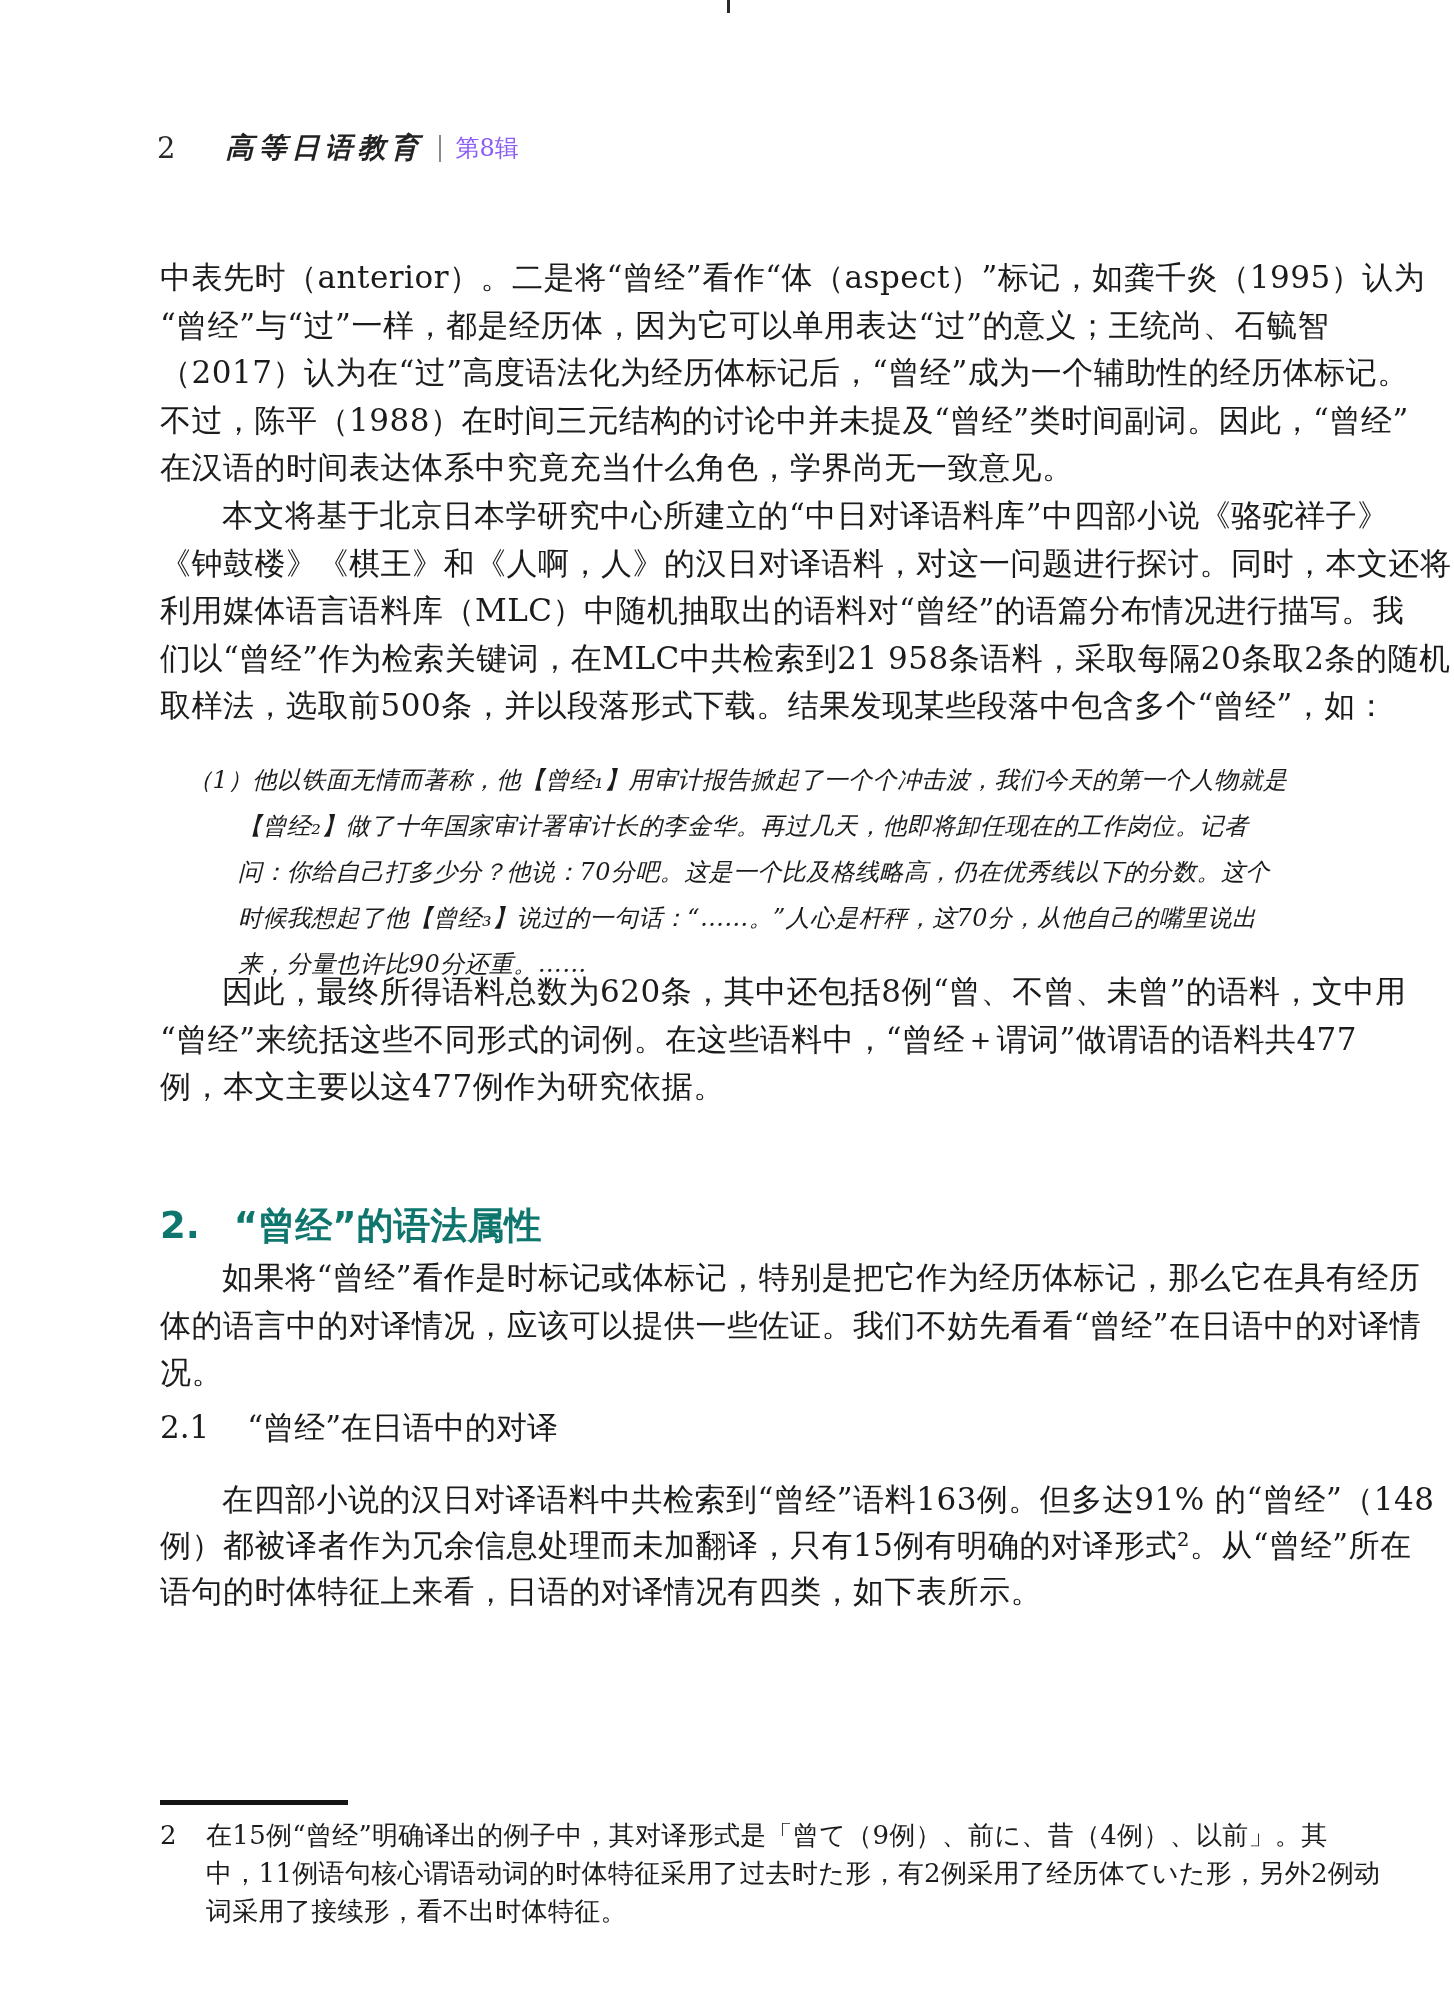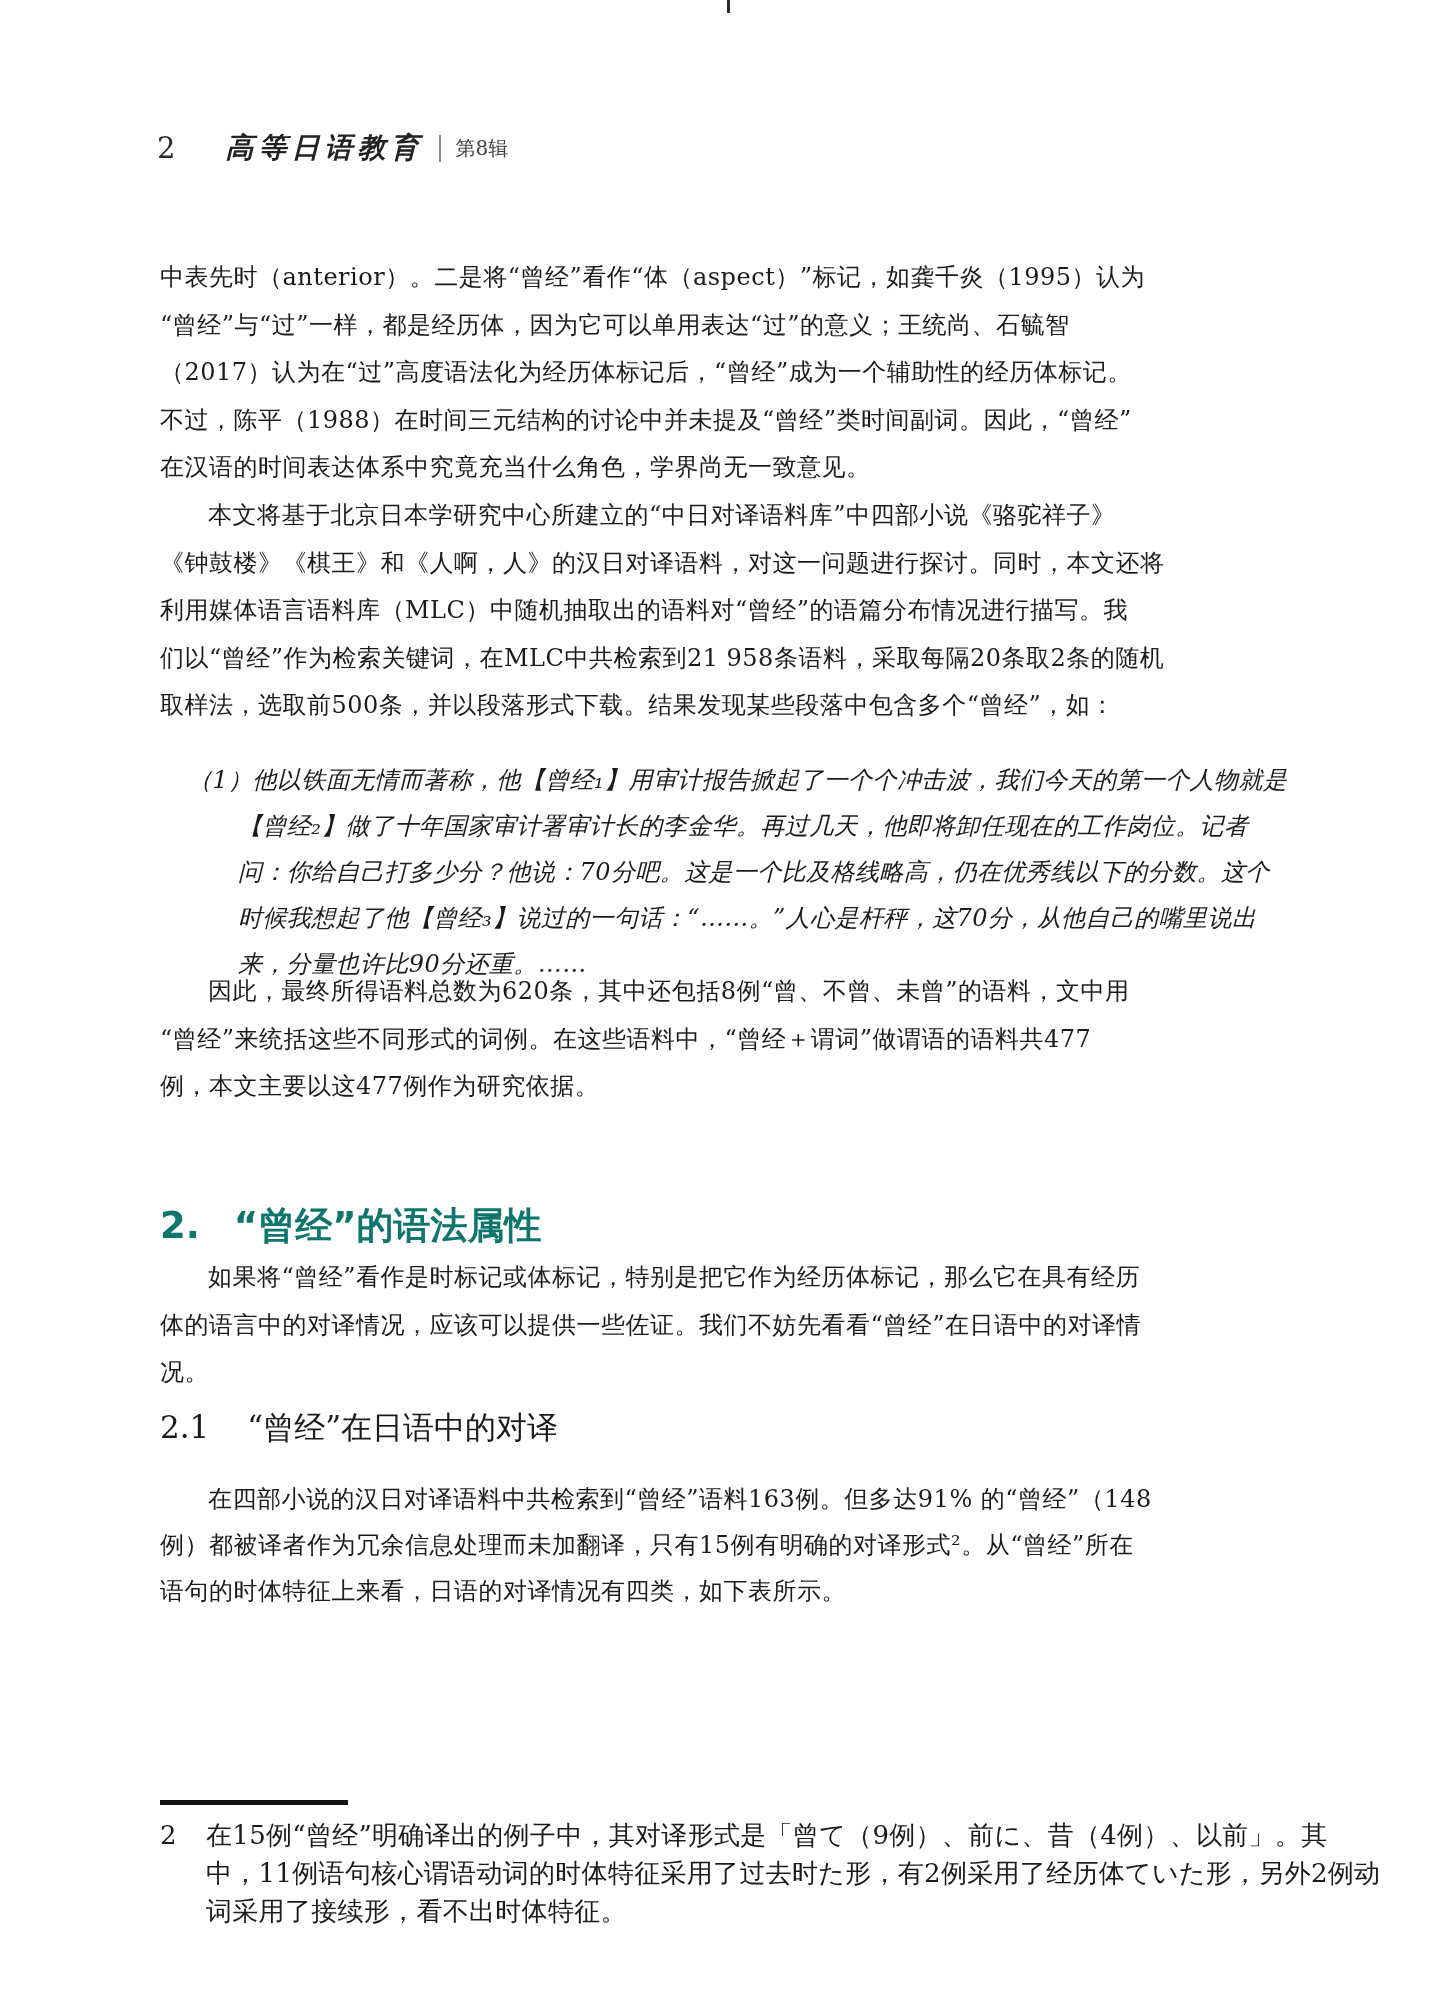--- a/index.html
+++ b/index.html
@@ -44,31 +44,31 @@
     font-family: "DejaVu Serif", "Liberation Serif", serif;
   }
   .header-divider {
     width: 2px;
     height: 27px;
     background: #8a8a8a;
     margin-left: 16px;
   }
   .issue-label {
     margin-left: 14px;
-    font-size: 20px;
-    color: #404040;
+    font-size: 24px;
+    color: #8b5cf6;
   }
   
   .block {
     position: absolute;
     left: 160px;
     width: 1150px;
   }
   .bodytext .line {
-    font-size: 24px;
+    font-size: 31px;
     line-height: 47.6px;
     white-space: nowrap;
     letter-spacing: 0.5px;
   }
   .indent-first .line:first-child { text-indent: 2em; }
 
   #p1 { top: 254px; }
   #p2 { top: 492px; }
 
   #example1 {

